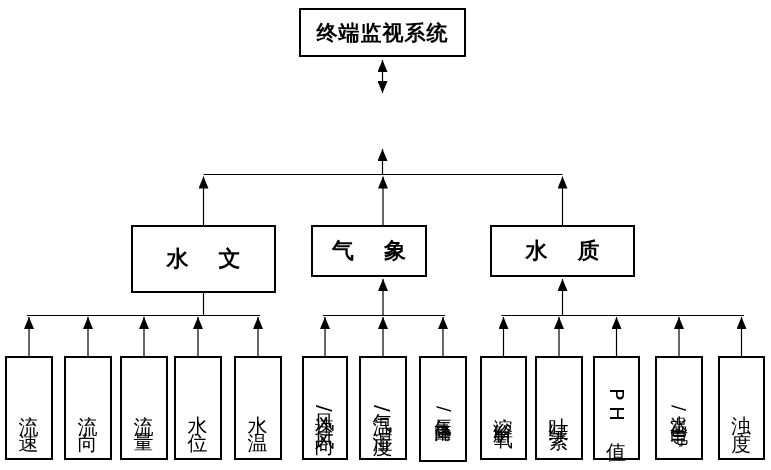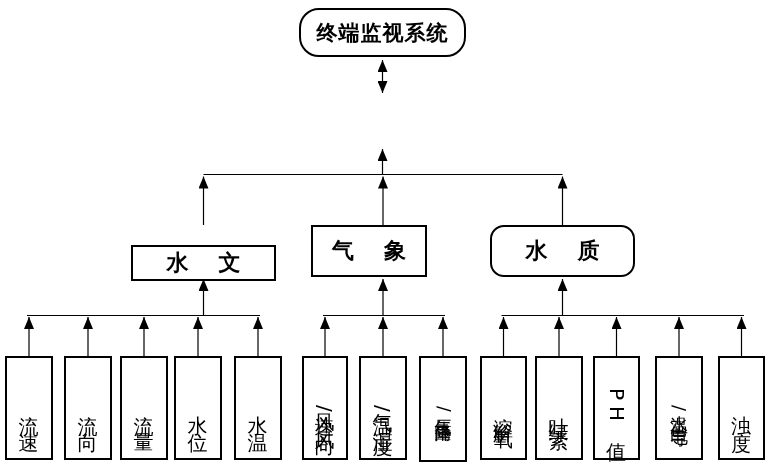--- a/index.html
+++ b/index.html
@@ -106,32 +106,32 @@
       <line x1="383" y1="356" x2="383" y2="317" marker-end="url(#arr)"></line>
       <line x1="443" y1="356" x2="443" y2="317" marker-end="url(#arr)"></line>
       <line x1="503.5" y1="356" x2="503.5" y2="317" marker-end="url(#arr)"></line>
       <line x1="559" y1="356" x2="559" y2="317" marker-end="url(#arr)"></line>
       <line x1="616.5" y1="356" x2="616.5" y2="317" marker-end="url(#arr)"></line>
       <line x1="679" y1="356" x2="679" y2="317" marker-end="url(#arr)"></line>
       <line x1="741.5" y1="356" x2="741.5" y2="317" marker-end="url(#arr)"></line>
     </g>
   </svg>
 
-  <div class="box" style="left:299px;top:8px;width:167px;height:49px;border-radius:20px;">
+  <div class="box" style="left:299px;top:8px;width:167px;height:49px;">
     <span class="toplabel">终端监视系统</span>
   </div>
 
 
-  <div class="box" style="left:131px;top:225px;width:145px;height:36px;margin-top:20px;">
+  <div class="box" style="left:131px;top:225px;width:145px;height:68px;">
     <span class="catlabel">水文</span>
   </div>
   <div class="box" style="left:311px;top:225px;width:116px;height:52px;">
     <span class="catlabel">气象</span>
   </div>
-  <div class="box" style="left:490px;top:225px;width:145px;height:52px;border-radius:14px;">
+  <div class="box" style="left:490px;top:225px;width:145px;height:52px;">
     <span class="catlabel">水质</span>
   </div>
 
   <div class="box" style="left:5px;top:356px;width:48px;height:104px;">
     <span class="vtext sp2">流速</span>
   </div>
   <div class="box" style="left:64px;top:356px;width:48px;height:104px;">
     <span class="vtext sp2">流向</span>
   </div>
   <div class="box" style="left:120px;top:356px;width:48px;height:104px;">

